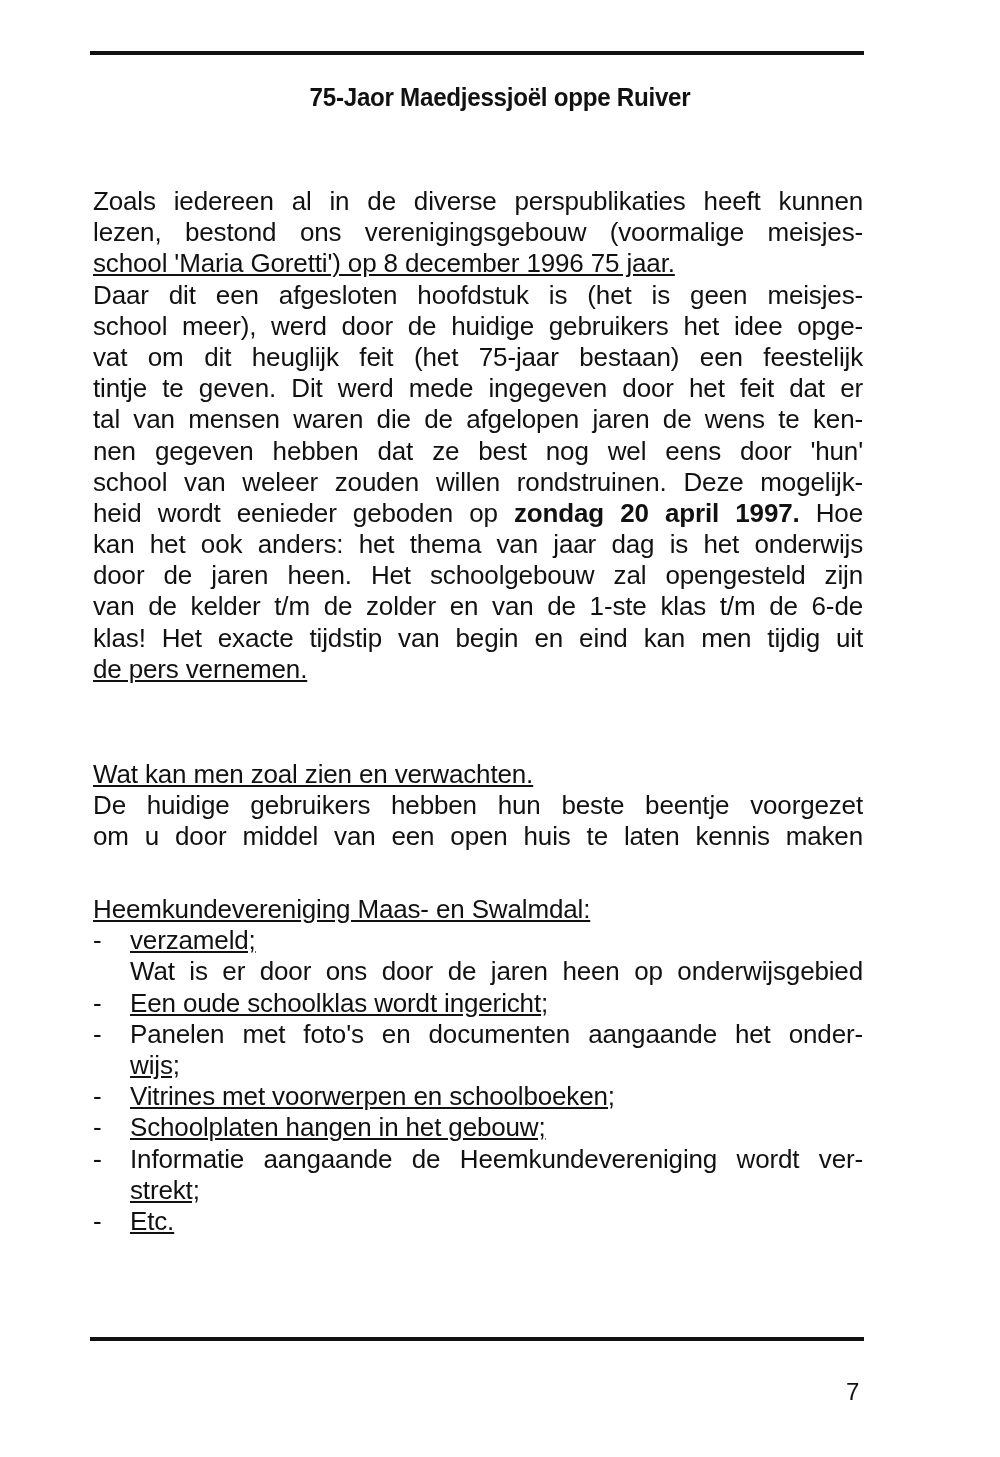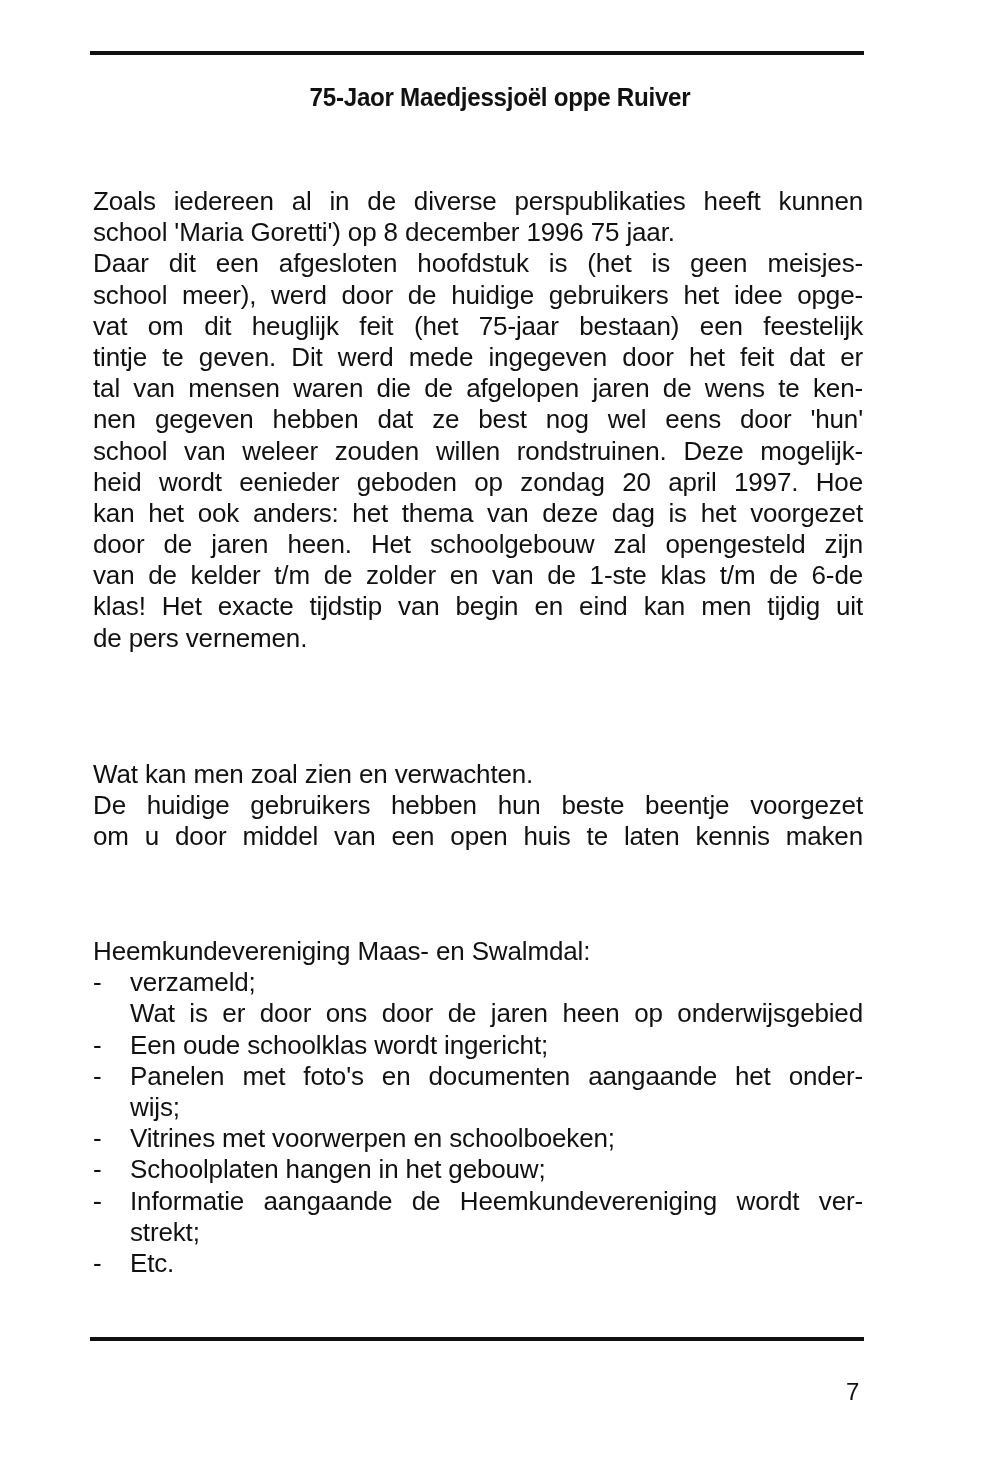--- a/index.html
+++ b/index.html
@@ -46,25 +46,26 @@
     }
     .line {
       display: block;
       white-space: nowrap;
       text-align: justify;
       text-align-last: justify;
       height: 31.2px;
     }
     .line.last {
       text-align-last: left;
+      text-decoration: underline;
     }
     .p1 { top: 186px; }
     .p3 { top: 759px; }
-    .p4 { top: 936px; }
-    .bold { font-weight: normal; }
+    .p4 { top: 894px; }
+    .bold { font-weight: bold; }
     .bullet {
       position: relative;
       padding-left: 37px;
     }
     .bullet .dash {
       position: absolute;
       left: 0;
       top: 0;
     }
     .bullet .line {
@@ -79,31 +80,32 @@
   </style>
 </head>
 <body>
 
 <div class="rule rule-top"></div>
 
 <h1 class="title" style="margin:0;">75-Jaor Maedjessjoël oppe Ruiver</h1>
 
 <div class="content p1">
   <span class="line">Zoals iedereen al in de diverse perspublikaties heeft kunnen</span>
+  <span class="line">lezen, bestond ons verenigingsgebouw (voormalige meisjes-</span>
   <span class="line last">school 'Maria Goretti') op 8 december 1996 75 jaar.</span>
 
   <span class="line">Daar dit een afgesloten hoofdstuk is (het is geen meisjes-</span>
   <span class="line">school meer), werd door de huidige gebruikers het idee opge-</span>
   <span class="line">vat om dit heuglijk feit (het 75-jaar bestaan) een feestelijk</span>
   <span class="line">tintje te geven. Dit werd mede ingegeven door het feit dat er</span>
   <span class="line">tal van mensen waren die de afgelopen jaren de wens te ken-</span>
   <span class="line">nen gegeven hebben dat ze best nog wel eens door 'hun'</span>
   <span class="line">school van weleer zouden willen rondstruinen. Deze mogelijk-</span>
   <span class="line"><span style="white-space:pre;">heid wordt eenieder geboden op </span><span class="bold">zondag 20 april 1997.</span><span style="white-space:pre;"> Hoe</span></span>
-  <span class="line">kan het ook anders: het thema van deze dag is het voorgezet</span>
+  <span class="line">kan het ook anders: het thema van jaar dag is het onderwijs</span>
   <span class="line">door de jaren heen. Het schoolgebouw zal opengesteld zijn</span>
   <span class="line">van de kelder t/m de zolder en van de 1-ste klas t/m de 6-de</span>
   <span class="line">klas! Het exacte tijdstip van begin en eind kan men tijdig uit</span>
   <span class="line last">de pers vernemen.</span>
 </div>
 
 <div class="content p3">
   <span class="line last">Wat kan men zoal zien en verwachten.</span>
   <span class="line">De huidige gebruikers hebben hun beste beentje voorgezet</span>
   <span class="line">om u door middel van een open huis te laten kennis maken</span>

